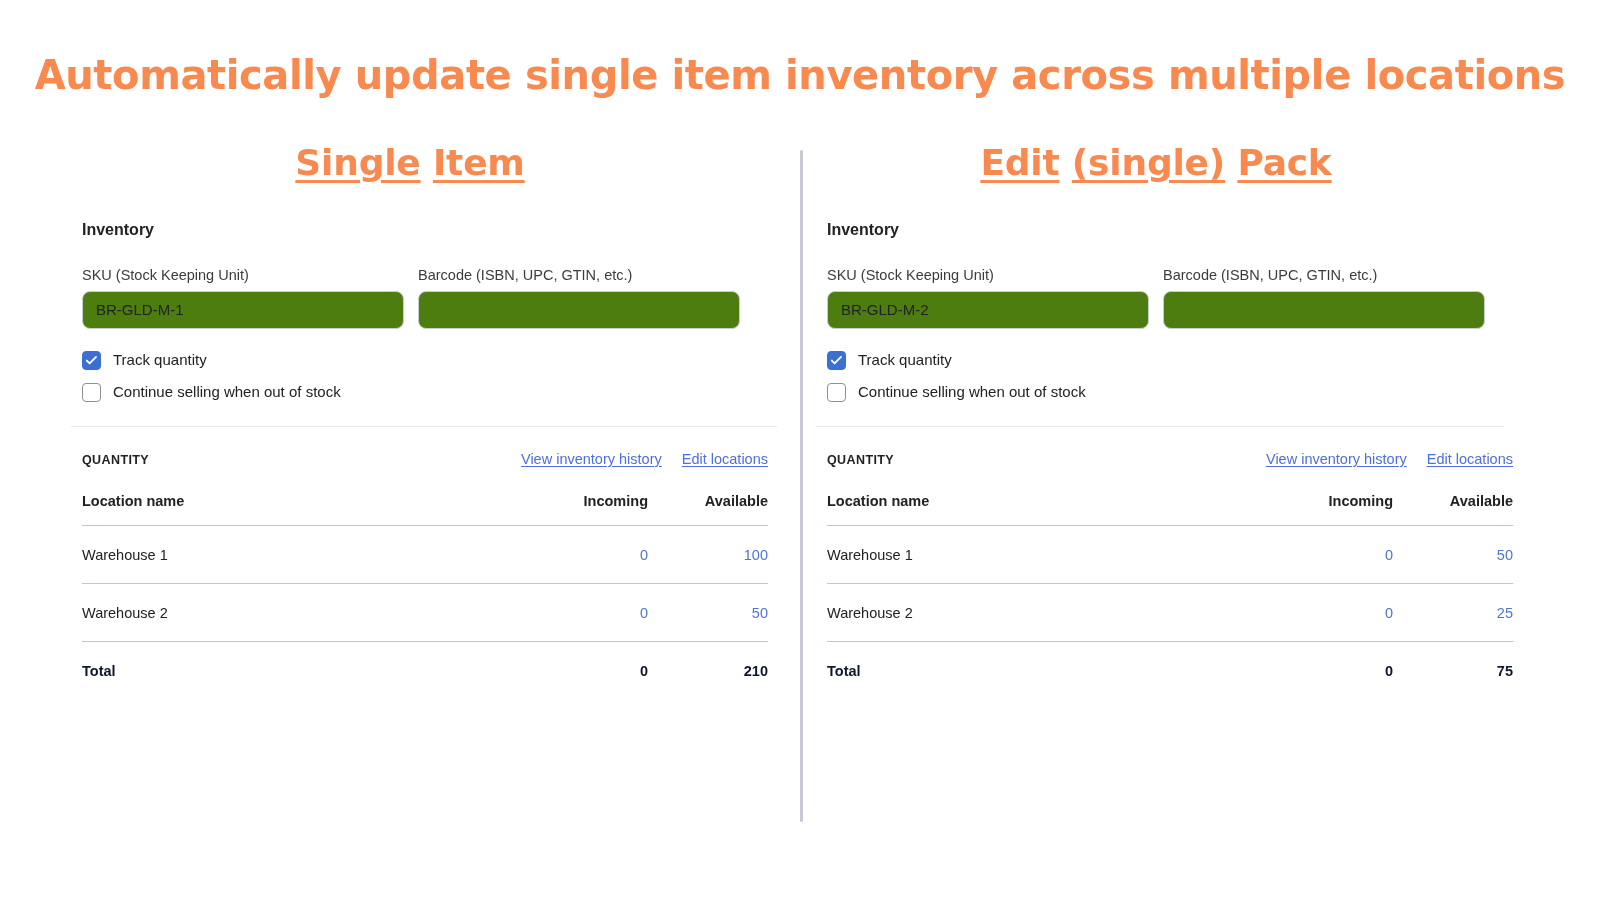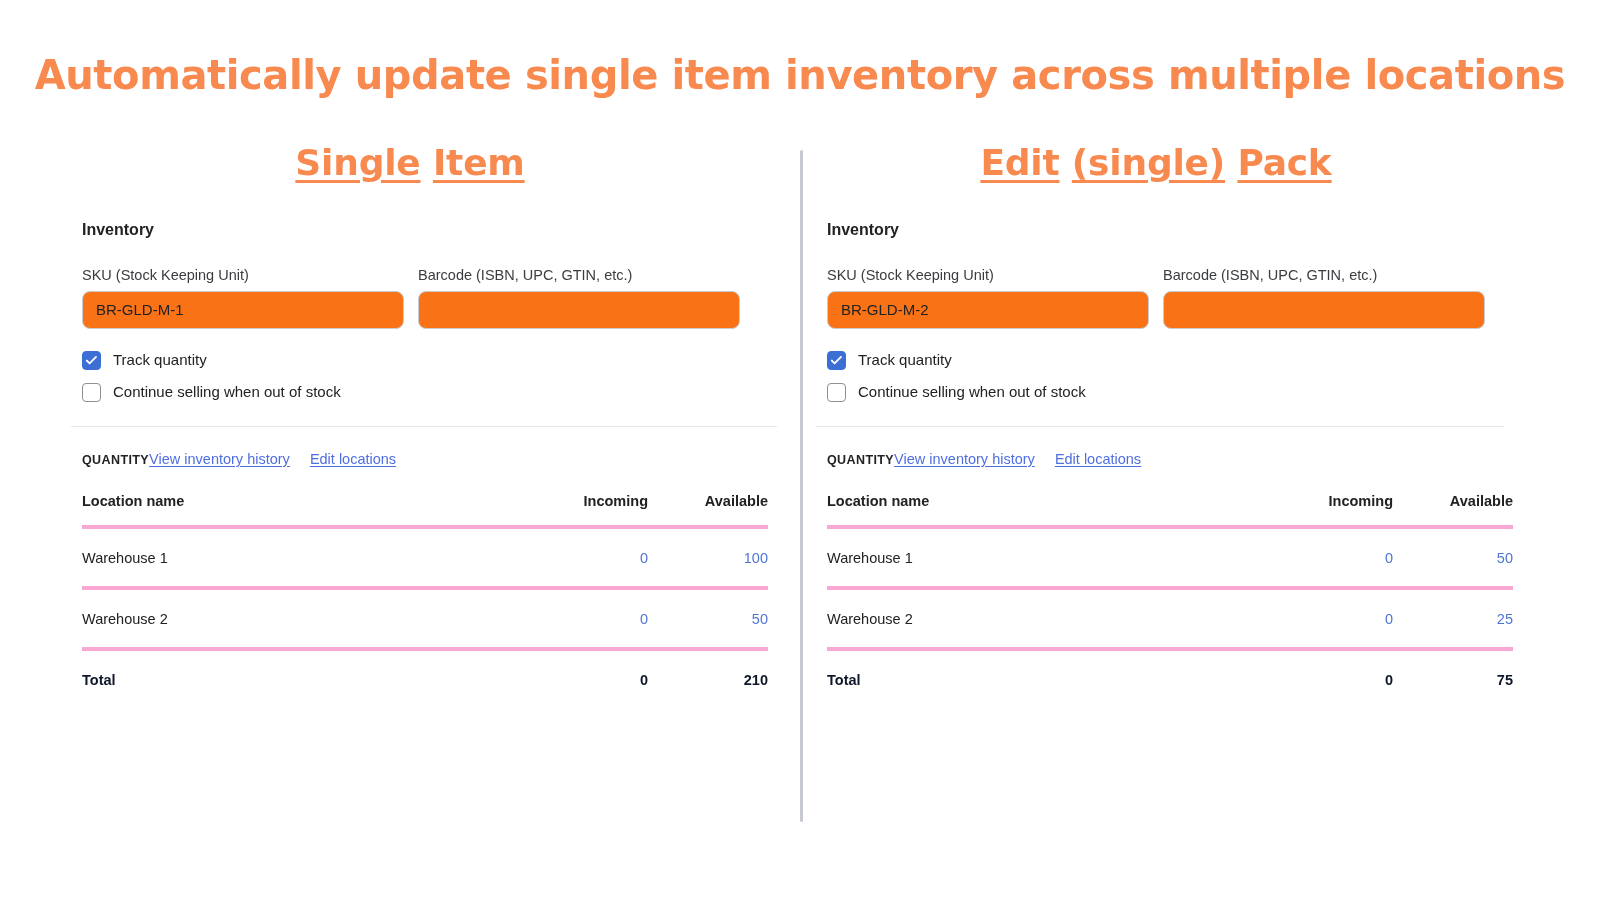--- a/index.html
+++ b/index.html
@@ -93,21 +93,21 @@
     color: #3a3c3f;
     margin-bottom: 8px;
     white-space: nowrap;
   }
   .field-input {
     box-sizing: border-box;
     width: 100%;
     height: 38px;
     border: 1px solid #c9ccd0;
     border-radius: 8px;
-    background: #f97316;
+    background: #4d7c0f;
     padding: 0 13px;
     font-size: 15px;
     font-family: "Liberation Sans", sans-serif;
     color: #202223;
     line-height: 36px;
     outline: none;
   }
   .field-input::placeholder { color: #8c9196; }
 
   
@@ -145,20 +145,21 @@
     background: #e5e6e8;
     margin: 24px 0 0 0;
   }
   .panel.left  .hr { width: 706px; margin-left: -11px; }
   .panel.right .hr { width: 688px; margin-left: -11px; }
 
   
   .quantity-bar {
     display: flex;
     align-items: baseline;
+    justify-content: space-between;
     margin-top: 24px;
   }
   .quantity-label {
     font-size: 12.5px;
     font-weight: 700;
     letter-spacing: 0.4px;
     color: #202223;
   }
   .quantity-links { display: flex; gap: 20px; }
   .qlink {
@@ -181,21 +182,21 @@
     color: #202223;
     text-align: right;
     padding: 0 0 16px 0;
   }
   .inv-table th.loc { text-align: left; }
   .inv-table td {
     font-size: 14.5px;
     color: #202223;
     text-align: right;
     padding: 21px 0 20px 0;
-    border-top: 4px solid #f9a8d4;
+    border-top: 1px solid #f9a8d4;
   }
   .inv-table td.loc { text-align: left; }
   .inv-table td.num { color: #4f75d4; }
   .inv-table tr.total-row td {
     font-weight: 700;
     color: #0f172a;
   }
   .col-incoming { width: 120px; }
   .col-available { width: 120px; }
 </style>

